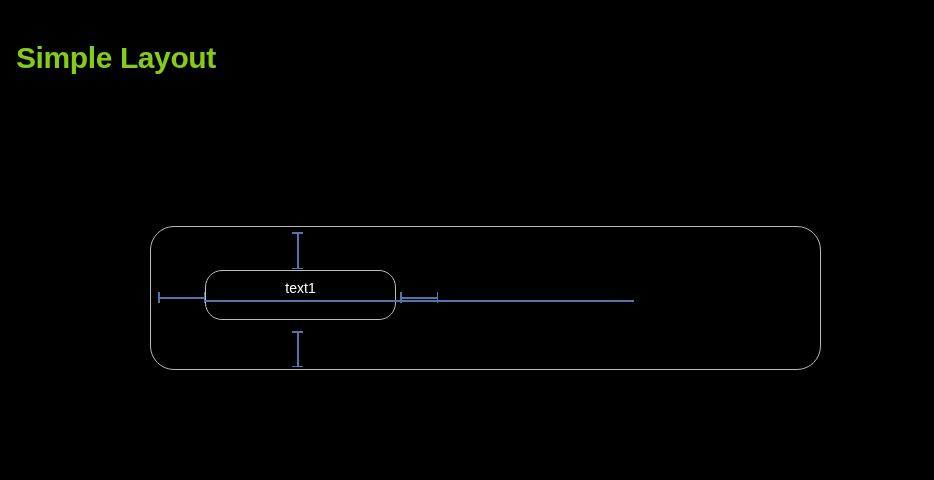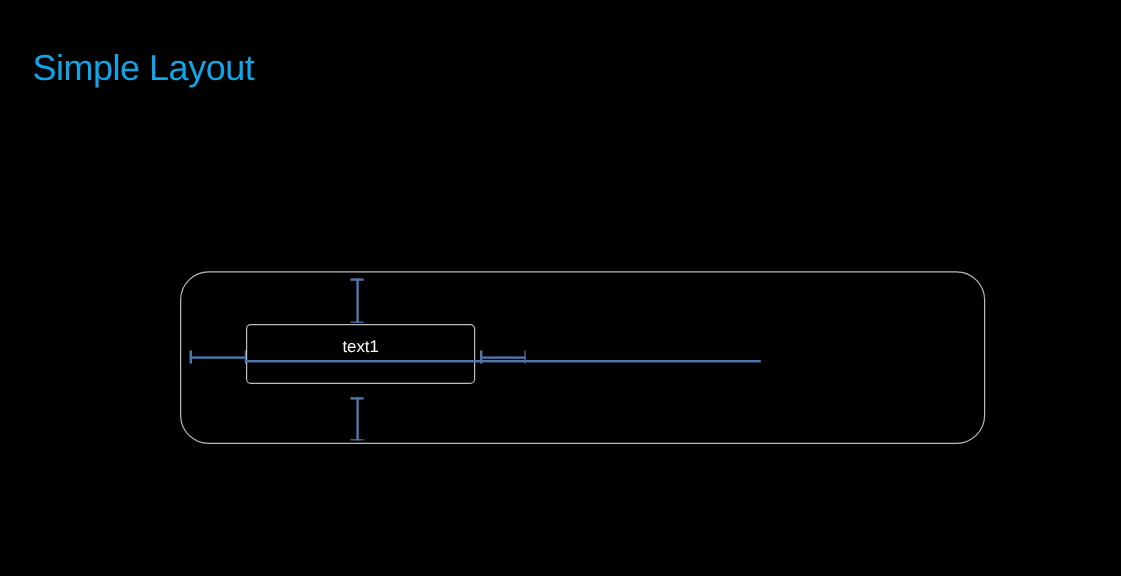--- a/index.html
+++ b/index.html
@@ -11,25 +11,25 @@
     width: 934px;
     height: 480px;
     position: relative;
     overflow: hidden;
     font-family: "Liberation Sans", sans-serif;
     -webkit-font-smoothing: antialiased;
   }
 
   #page-title {
     position: absolute;
-    left: 27px;
+    left: 16px;
     top: 17px;
-    color: #0ea5e9;
+    color: #84cc16;
     font-size: 30px;
-    font-weight: normal;
+    font-weight: bold;
     letter-spacing: -0.4px;
     line-height: 42px;
     white-space: nowrap;
   }
 
   
   #diagram-canvas {
     position: absolute;
     left: 0;
     top: 0;
@@ -49,21 +49,21 @@
     box-sizing: border-box;
     background: transparent;
   }
 
   
   .child-box {
     position: absolute;
     top: 270px;
     height: 50px;
     border: 1px solid #bdbdbd;
-    border-radius: 4px;
+    border-radius: 17px;
     box-sizing: border-box;
     background: transparent;
   }
   #child-box-1 {
     left: 205px;
     width: 191px;
   }
   #child-box-2 {
     left: 441px;
     width: 193px;

